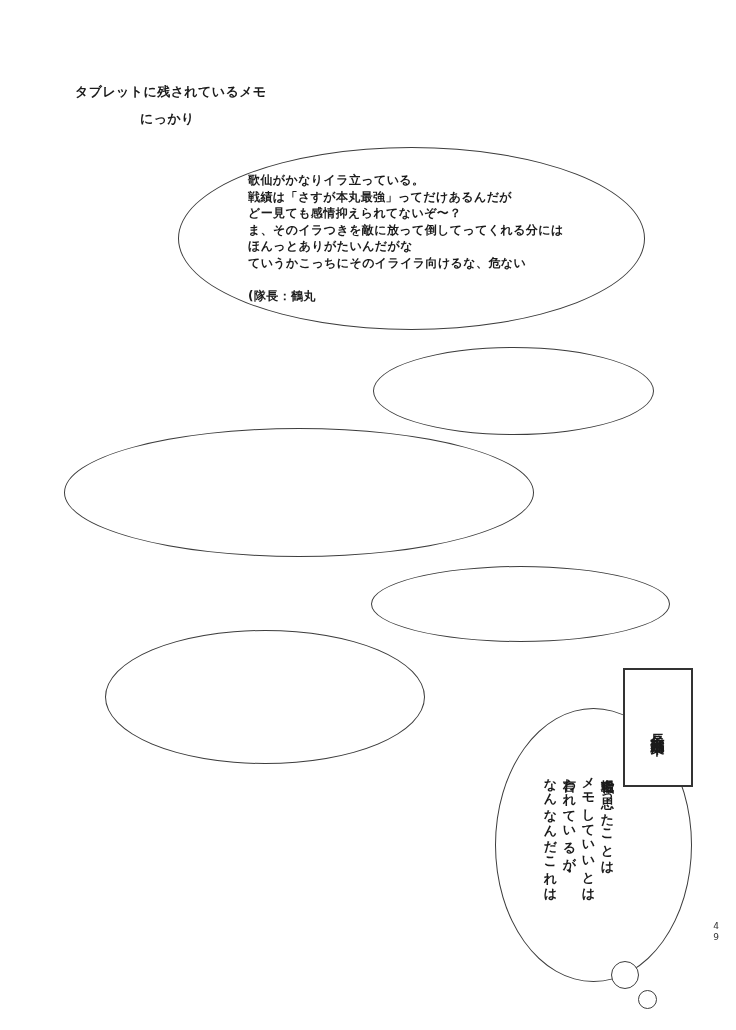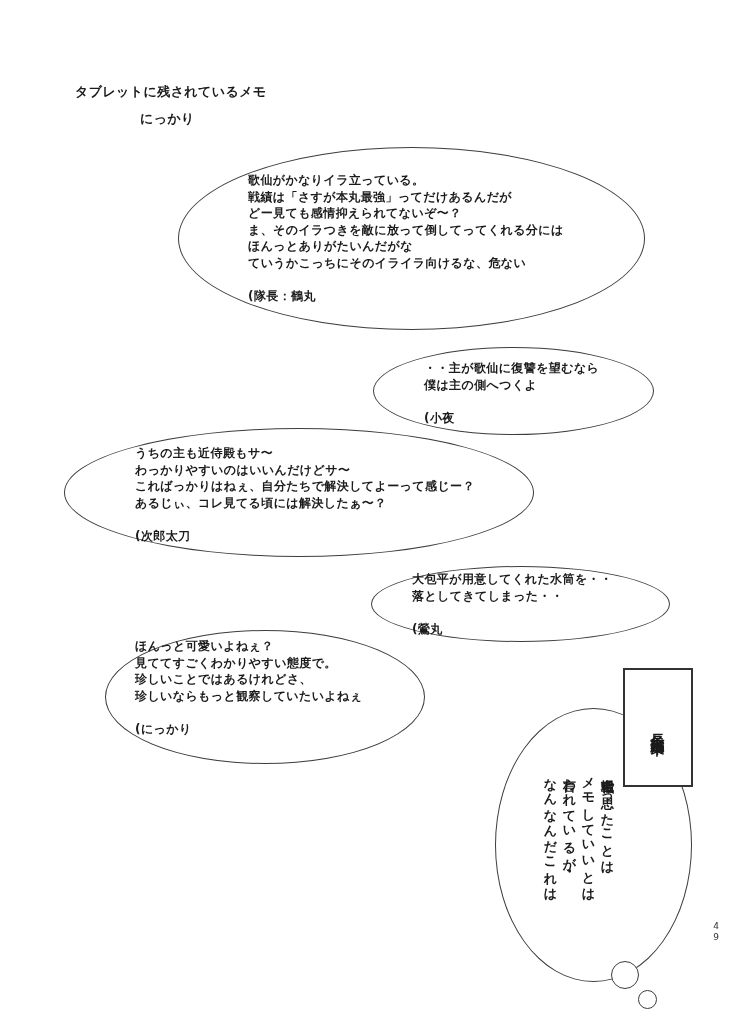--- a/index.html
+++ b/index.html
@@ -115,46 +115,26 @@
   <div class="bubble-text" style="left:248px; top:172px; width:360px;">歌仙がかなりイラ立っている。
 戦績は「さすが本丸最強」ってだけあるんだが
 どー見ても感情抑えられてないぞ〜？
 ま、そのイラつきを敵に放って倒してってくれる分には
 ほんっとありがたいんだがな
 ていうかこっちにそのイライラ向けるな、危ない
 
 (隊長：鶴丸</div>
 
   <div class="bubble" style="left:373px; top:347px; width:279px; height:86px;"></div>
-  <div class="bubble-text" style="left:424px; top:360px; width:220px;">・・主が歌仙に復讐を望むなら
-僕は主の側へつくよ
-
-(小夜</div>
 
   <div class="bubble" style="left:64px; top:428px; width:468px; height:127px;"></div>
-  <div class="bubble-text" style="left:135px; top:445px; width:380px;">うちの主も近侍殿もサ〜
-わっかりやすいのはいいんだけどサ〜
-こればっかりはねぇ、自分たちで解決してよーって感じー？
-あるじぃ、コレ見てる頃には解決したぁ〜？
-
-(次郎太刀</div>
 
   <div class="bubble" style="left:371px; top:566px; width:297px; height:74px;"></div>
-  <div class="bubble-text" style="left:412px; top:571px; width:240px;">大包平が用意してくれた水筒を・・
-落としてきてしまった・・
-
-(鶯丸</div>
 
   <div class="bubble" style="left:105px; top:630px; width:318px; height:132px;"></div>
-  <div class="bubble-text" style="left:135px; top:638px; width:270px;">ほんっと可愛いよねぇ？
-見ててすごくわかりやすい態度で。
-珍しいことではあるけれどさ、
-珍しいならもっと観察していたいよねぇ
-
-(にっかり</div>
 
   <div class="thought-main"></div>
   <div class="thought-bump"></div>
   <div class="thought-dot"></div>
   <div class="thought-text">合戦場で思ったことは
 メモしていいとは
 言われているが・・
 なんなんだこれは</div>
 
   <div class="editor-box">

